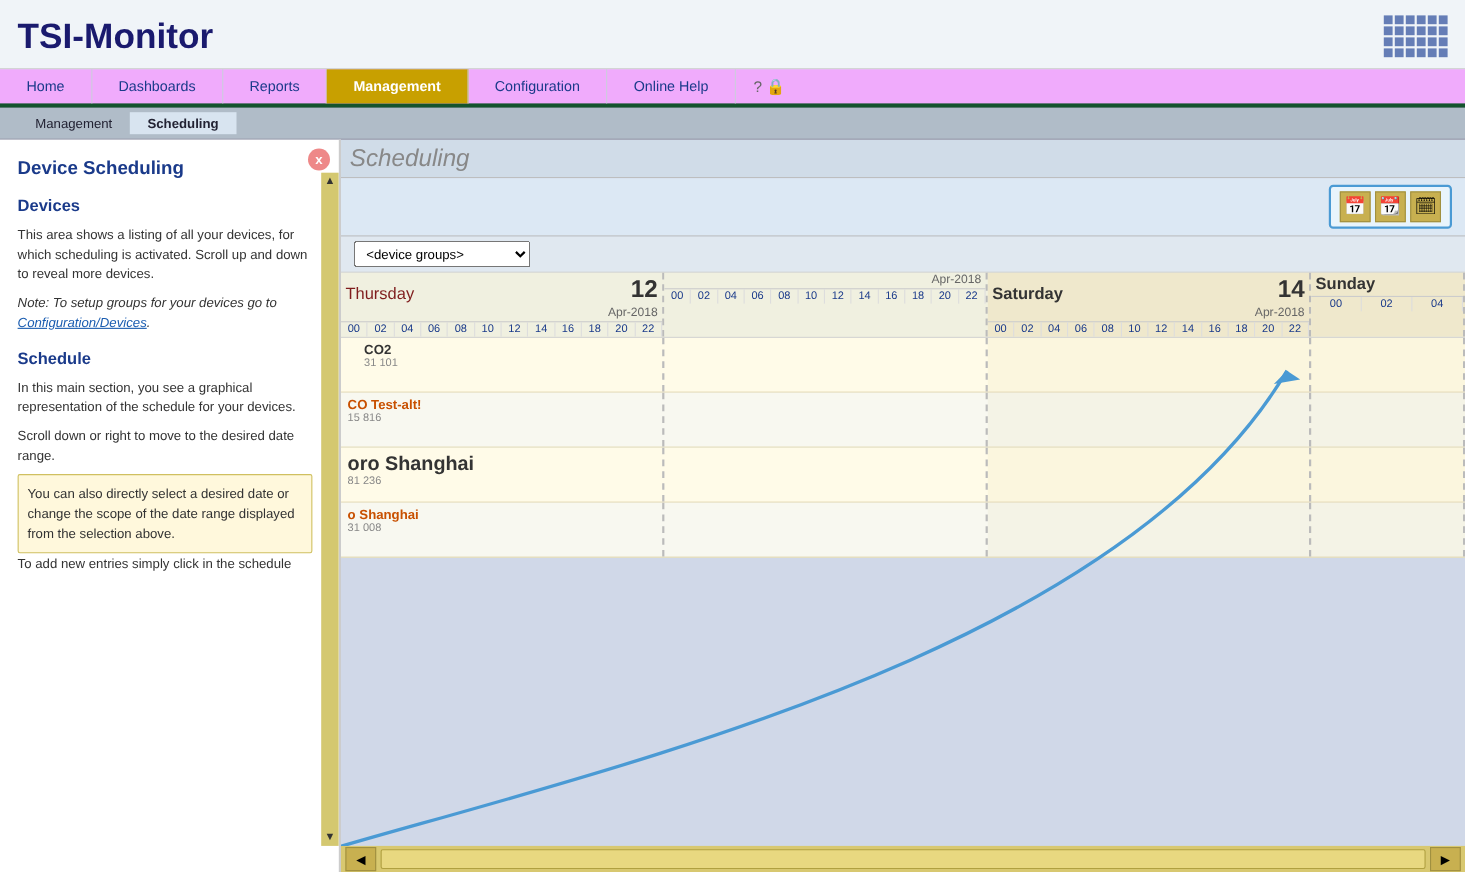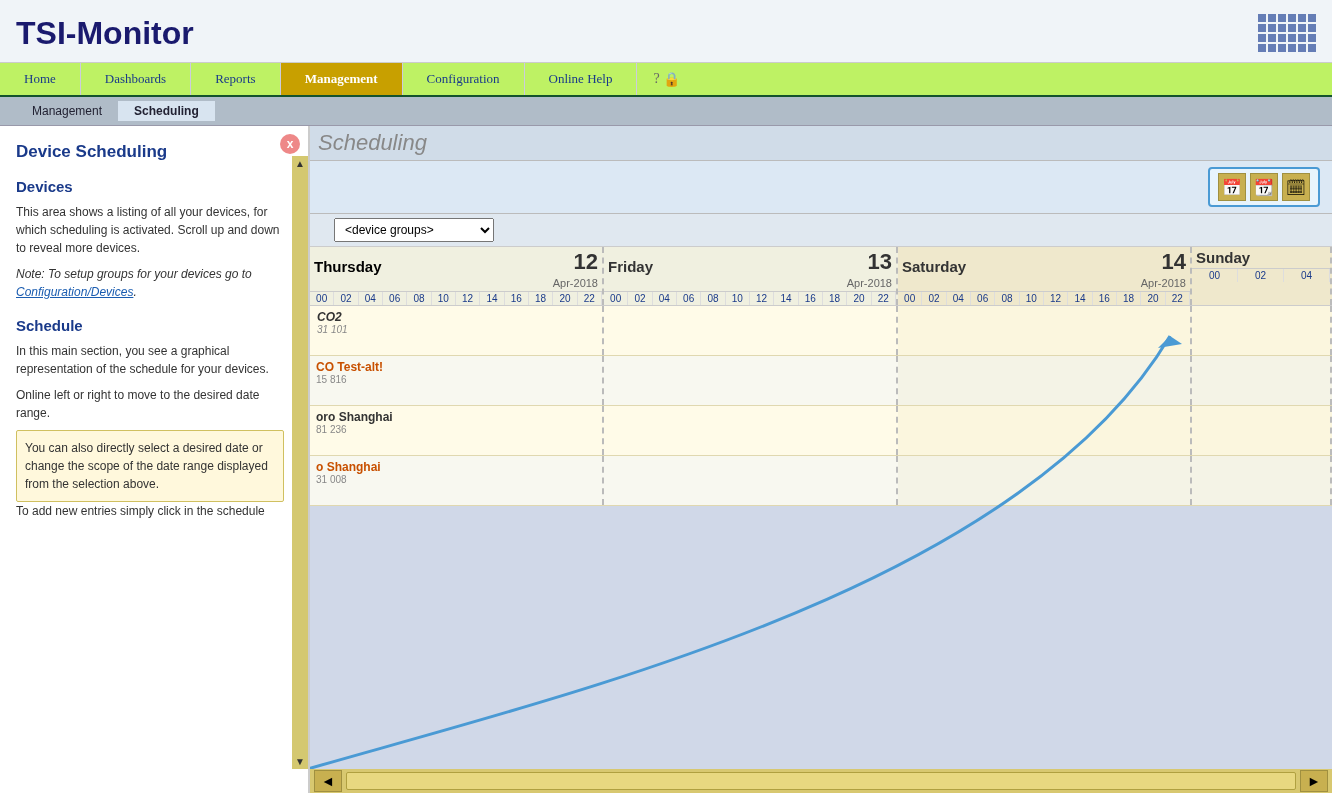--- a/index.html
+++ b/index.html
@@ -6,21 +6,21 @@
     body { font-family: Arial, sans-serif; font-size: 13px; background: #d0d8e8; width: 1332px; height: 793px; overflow: hidden; }
 
     
     .header { background: #f0f4f8; padding: 8px 16px 4px 16px; display: flex; align-items: center; justify-content: space-between; border-bottom: 1px solid #ccc; }
     .logo-text { font-size: 32px; font-weight: bold; color: #1a1a6e; font-family: 'Arial Black', sans-serif; }
     .logo-icon { width: 80px; height: 50px; display: flex; align-items: center; justify-content: flex-end; }
     .logo-grid { display: grid; grid-template-columns: repeat(6,8px); grid-template-rows: repeat(4,8px); gap: 2px; }
     .logo-cell { background: #2a4a9a; opacity: 0.7; }
 
     
-    .nav { background: #bef264; display: flex; border-bottom: 2px solid #14532d; font-family: Liberation Serif, serif; }
+    .nav { background: #f0abfc; display: flex; border-bottom: 4px solid #14532d; }
     .nav-item { padding: 8px 24px; color: #1a3a8a; cursor: pointer; font-size: 13px; border-right: 1px solid #ccd; }
     .nav-item.active { background: #c8a000; color: white; font-weight: bold; }
 
     
     .subnav { background: #b0bcc8; display: flex; padding: 4px 16px; border-bottom: 1px solid #99a; }
     .subnav-item { padding: 3px 16px; color: #223; font-size: 12px; cursor: pointer; }
     .subnav-item.active { background: #d8e4f0; font-weight: bold; }
 
     
     .main-area { display: flex; height: calc(793px - 100px); }
@@ -127,21 +127,21 @@
         <div class="help-title">Device Scheduling</div>
 
         <div class="help-subtitle">Devices</div>
         <p class="help-text">This area shows a listing of all your devices, for which scheduling is activated. Scroll up and down to reveal more devices.</p>
         <p class="help-note">
           <em><span>Note: To setup groups for your devices go to </span><a class="help-link">Configuration/Devices</a><span>.</span></em>
         </p>
 
         <div class="help-subtitle">Schedule</div>
         <p class="help-text">In this main section, you see a graphical representation of the schedule for your devices.</p>
-        <p class="help-text">Online left or right to move to the desired date range.</p>
+        <p class="help-text">Scroll down or right to move to the desired date range.</p>
         <div class="help-highlight">You can also directly select a desired date or change the scope of the date range displayed from the selection above.</div>
 
         <p class="help-text">To add new entries simply click in the schedule</p>
       </div>
     </div>
 
     <div class="main-schedule-wrapper">
 
       <div class="top-bar">
         <span class="page-heading">Scheduling</span>
@@ -150,51 +150,47 @@
       <div style="display:flex;justify-content:flex-end;padding:6px 12px;background:#dce8f4;border-bottom:1px solid #bbb;">
         <div class="cal-controls-box">
           <button class="cal-btn" title="Day view" style="background:#c8b050;border:1px solid #a09040;width:28px;height:28px;cursor:pointer;display:flex;align-items:center;justify-content:center;font-size:16px;">📅</button>
           <button class="cal-btn" title="Week view" style="background:#c8b050;border:1px solid #a09040;width:28px;height:28px;cursor:pointer;display:flex;align-items:center;justify-content:center;font-size:16px;">📆</button>
           <button class="cal-btn" title="Month view" style="background:#c8b050;border:1px solid #a09040;width:28px;height:28px;cursor:pointer;display:flex;align-items:center;justify-content:center;font-size:16px;">🗓</button>
         </div>
       </div>
 
       <div class="sched-wrapper">
 
-        <div style="padding:4px 24px;background:#e0e8f0;border-bottom:1px solid #ccc;display:flex;align-items:center;">
+        <div style="padding:4px 12px;background:#e0e8f0;border-bottom:1px solid #ccc;display:flex;align-items:center;">
           <select class="device-group-select"><option>&lt;device groups&gt;</option></select>
         </div>
 
         <div class="sched-head" id="sched-head">
         <div style="flex: 1 1 0%; border-right: 2px dashed rgb(187, 187, 187); background: rgb(240, 240, 224);">
               <div style="display: flex; justify-content: space-between; align-items: flex-end; padding: 2px 4px;">
-                <span style="font-weight: bold; font-size: 15px; color: #000000;">Thursday</span>
+                <span style="font-weight: normal; font-size: 15px; color: #7f1d1d;">Thursday</span>
                 <span style="font-size: 22px; font-weight: bold; color: rgb(51, 51, 51);">12</span>
               </div>
               <div style="font-size: 11px; color: rgb(102, 102, 102); text-align: right; padding: 0px 4px 2px;">Apr-2018</div>
               <div style="display: flex; border-top: 1px solid rgb(204, 204, 204);">
                 <span style="flex: 1 1 0%; font-size: 10px; color: rgb(26, 58, 138); text-align: center; padding: 1px 0px; border-right: 1px solid rgb(221, 221, 221);">00</span>
                 <span style="flex: 1 1 0%; font-size: 10px; color: rgb(26, 58, 138); text-align: center; padding: 1px 0px; border-right: 1px solid rgb(221, 221, 221);">02</span>
                 <span style="flex: 1 1 0%; font-size: 10px; color: rgb(26, 58, 138); text-align: center; padding: 1px 0px; border-right: 1px solid rgb(221, 221, 221);">04</span>
                 <span style="flex: 1 1 0%; font-size: 10px; color: rgb(26, 58, 138); text-align: center; padding: 1px 0px; border-right: 1px solid rgb(221, 221, 221);">06</span>
                 <span style="flex: 1 1 0%; font-size: 10px; color: rgb(26, 58, 138); text-align: center; padding: 1px 0px; border-right: 1px solid rgb(221, 221, 221);">08</span>
                 <span style="flex: 1 1 0%; font-size: 10px; color: rgb(26, 58, 138); text-align: center; padding: 1px 0px; border-right: 1px solid rgb(221, 221, 221);">10</span>
                 <span style="flex: 1 1 0%; font-size: 10px; color: rgb(26, 58, 138); text-align: center; padding: 1px 0px; border-right: 1px solid rgb(221, 221, 221);">12</span>
                 <span style="flex: 1 1 0%; font-size: 10px; color: rgb(26, 58, 138); text-align: center; padding: 1px 0px; border-right: 1px solid rgb(221, 221, 221);">14</span>
                 <span style="flex: 1 1 0%; font-size: 10px; color: rgb(26, 58, 138); text-align: center; padding: 1px 0px; border-right: 1px solid rgb(221, 221, 221);">16</span>
                 <span style="flex: 1 1 0%; font-size: 10px; color: rgb(26, 58, 138); text-align: center; padding: 1px 0px; border-right: 1px solid rgb(221, 221, 221);">18</span>
                 <span style="flex: 1 1 0%; font-size: 10px; color: rgb(26, 58, 138); text-align: center; padding: 1px 0px; border-right: 1px solid rgb(221, 221, 221);">20</span>
                 <span style="flex: 1 1 0%; font-size: 10px; color: rgb(26, 58, 138); text-align: center; padding: 1px 0px; border-right: 1px solid rgb(221, 221, 221);">22</span>
               </div>
             </div>
             <div style="flex: 1 1 0%; border-right: 2px dashed rgb(187, 187, 187); background: rgb(240, 240, 224);">
-              <div style="display: flex; justify-content: space-between; align-items: flex-end; padding: 2px 4px;">
-                <span style="font-weight: bold; font-size: 15px; color: rgb(51, 51, 51);">Friday</span>
-                <span style="font-size: 22px; font-weight: bold; color: rgb(51, 51, 51);">13</span>
-              </div>
               <div style="font-size: 11px; color: rgb(102, 102, 102); text-align: right; padding: 0px 4px 2px;">Apr-2018</div>
               <div style="display: flex; border-top: 1px solid rgb(204, 204, 204);">
                 <span style="flex: 1 1 0%; font-size: 10px; color: rgb(26, 58, 138); text-align: center; padding: 1px 0px; border-right: 1px solid rgb(221, 221, 221);">00</span>
                 <span style="flex: 1 1 0%; font-size: 10px; color: rgb(26, 58, 138); text-align: center; padding: 1px 0px; border-right: 1px solid rgb(221, 221, 221);">02</span>
                 <span style="flex: 1 1 0%; font-size: 10px; color: rgb(26, 58, 138); text-align: center; padding: 1px 0px; border-right: 1px solid rgb(221, 221, 221);">04</span>
                 <span style="flex: 1 1 0%; font-size: 10px; color: rgb(26, 58, 138); text-align: center; padding: 1px 0px; border-right: 1px solid rgb(221, 221, 221);">06</span>
                 <span style="flex: 1 1 0%; font-size: 10px; color: rgb(26, 58, 138); text-align: center; padding: 1px 0px; border-right: 1px solid rgb(221, 221, 221);">08</span>
                 <span style="flex: 1 1 0%; font-size: 10px; color: rgb(26, 58, 138); text-align: center; padding: 1px 0px; border-right: 1px solid rgb(221, 221, 221);">10</span>
                 <span style="flex: 1 1 0%; font-size: 10px; color: rgb(26, 58, 138); text-align: center; padding: 1px 0px; border-right: 1px solid rgb(221, 221, 221);">12</span>
                 <span style="flex: 1 1 0%; font-size: 10px; color: rgb(26, 58, 138); text-align: center; padding: 1px 0px; border-right: 1px solid rgb(221, 221, 221);">14</span>
@@ -256,30 +252,30 @@
               <div style="flex: 1 1 0%; border-right: 2px dashed rgb(187, 187, 187);"></div>
               <div style="flex: 1 1 0%; border-right: 2px dashed rgb(187, 187, 187); background: rgba(200, 180, 100, 0.07);"></div>
               <div style="flex: 0 0 140px; border-right: 2px dashed rgb(187, 187, 187); background: rgba(200, 180, 100, 0.07);"></div>
             </div>
             <div style="display: flex; border-bottom: 1px solid rgb(224, 216, 176); height: 50px; background: rgb(248, 248, 240);">
               <div style="flex: 1 1 0%; border-right: 2px dashed rgb(187, 187, 187);"></div>
               <div style="flex: 1 1 0%; border-right: 2px dashed rgb(187, 187, 187);"></div>
               <div style="flex: 1 1 0%; border-right: 2px dashed rgb(187, 187, 187); background: rgba(200, 180, 100, 0.07);"></div>
               <div style="flex: 0 0 140px; border-right: 2px dashed rgb(187, 187, 187); background: rgba(200, 180, 100, 0.07);"></div>
             </div>
-            <div style="position: absolute; left: 1px; top: 0px; padding: 4px 6px; z-index: 2; pointer-events: none; font-style: italic;">
+            <div style="position: absolute; left: 15px; top: 0px; padding: 4px 6px; z-index: 2; pointer-events: none;">
               <div style="font-size: 12px; font-weight: bold; color: rgb(51, 51, 51);">CO2</div>
               <div style="font-size: 10px; color: rgb(136, 136, 136);">31 101</div>
             </div>
             <div style="position: absolute; left: 0px; top: 50px; padding: 4px 6px; z-index: 2; pointer-events: none;">
               <div style="font-size: 12px; font-weight: bold; color: rgb(200, 80, 0);">CO Test-alt!</div>
               <div style="font-size: 10px; color: rgb(136, 136, 136);">15 816</div>
             </div>
             <div style="position: absolute; left: 0px; top: 100px; padding: 4px 6px; z-index: 2; pointer-events: none;">
-              <div style="font-size: 12px; font-weight: bold; color: rgb(51, 51, 51);">oro Shanghai</div>
+              <div style="font-size: 18px; font-weight: bold; color: rgb(51, 51, 51);">oro Shanghai</div>
               <div style="font-size: 10px; color: rgb(136, 136, 136);">81 236</div>
             </div>
             <div style="position: absolute; left: 0px; top: 150px; padding: 4px 6px; z-index: 2; pointer-events: none;">
               <div style="font-size: 12px; font-weight: bold; color: rgb(200, 80, 0);">o Shanghai</div>
               <div style="font-size: 10px; color: rgb(136, 136, 136);">31 008</div>
             </div>
             <svg width="100%" height="100%" style="position: absolute; top: 0px; left: 0px; pointer-events: none; overflow: visible;">
               <path d="M -60 480 C 200 400, 700 300, 860 30" stroke="#4a9ad4" stroke-width="3" fill="none"></path>
               <polygon points="860,30 848,42 872,38" fill="#4a9ad4"></polygon>
             </svg>

